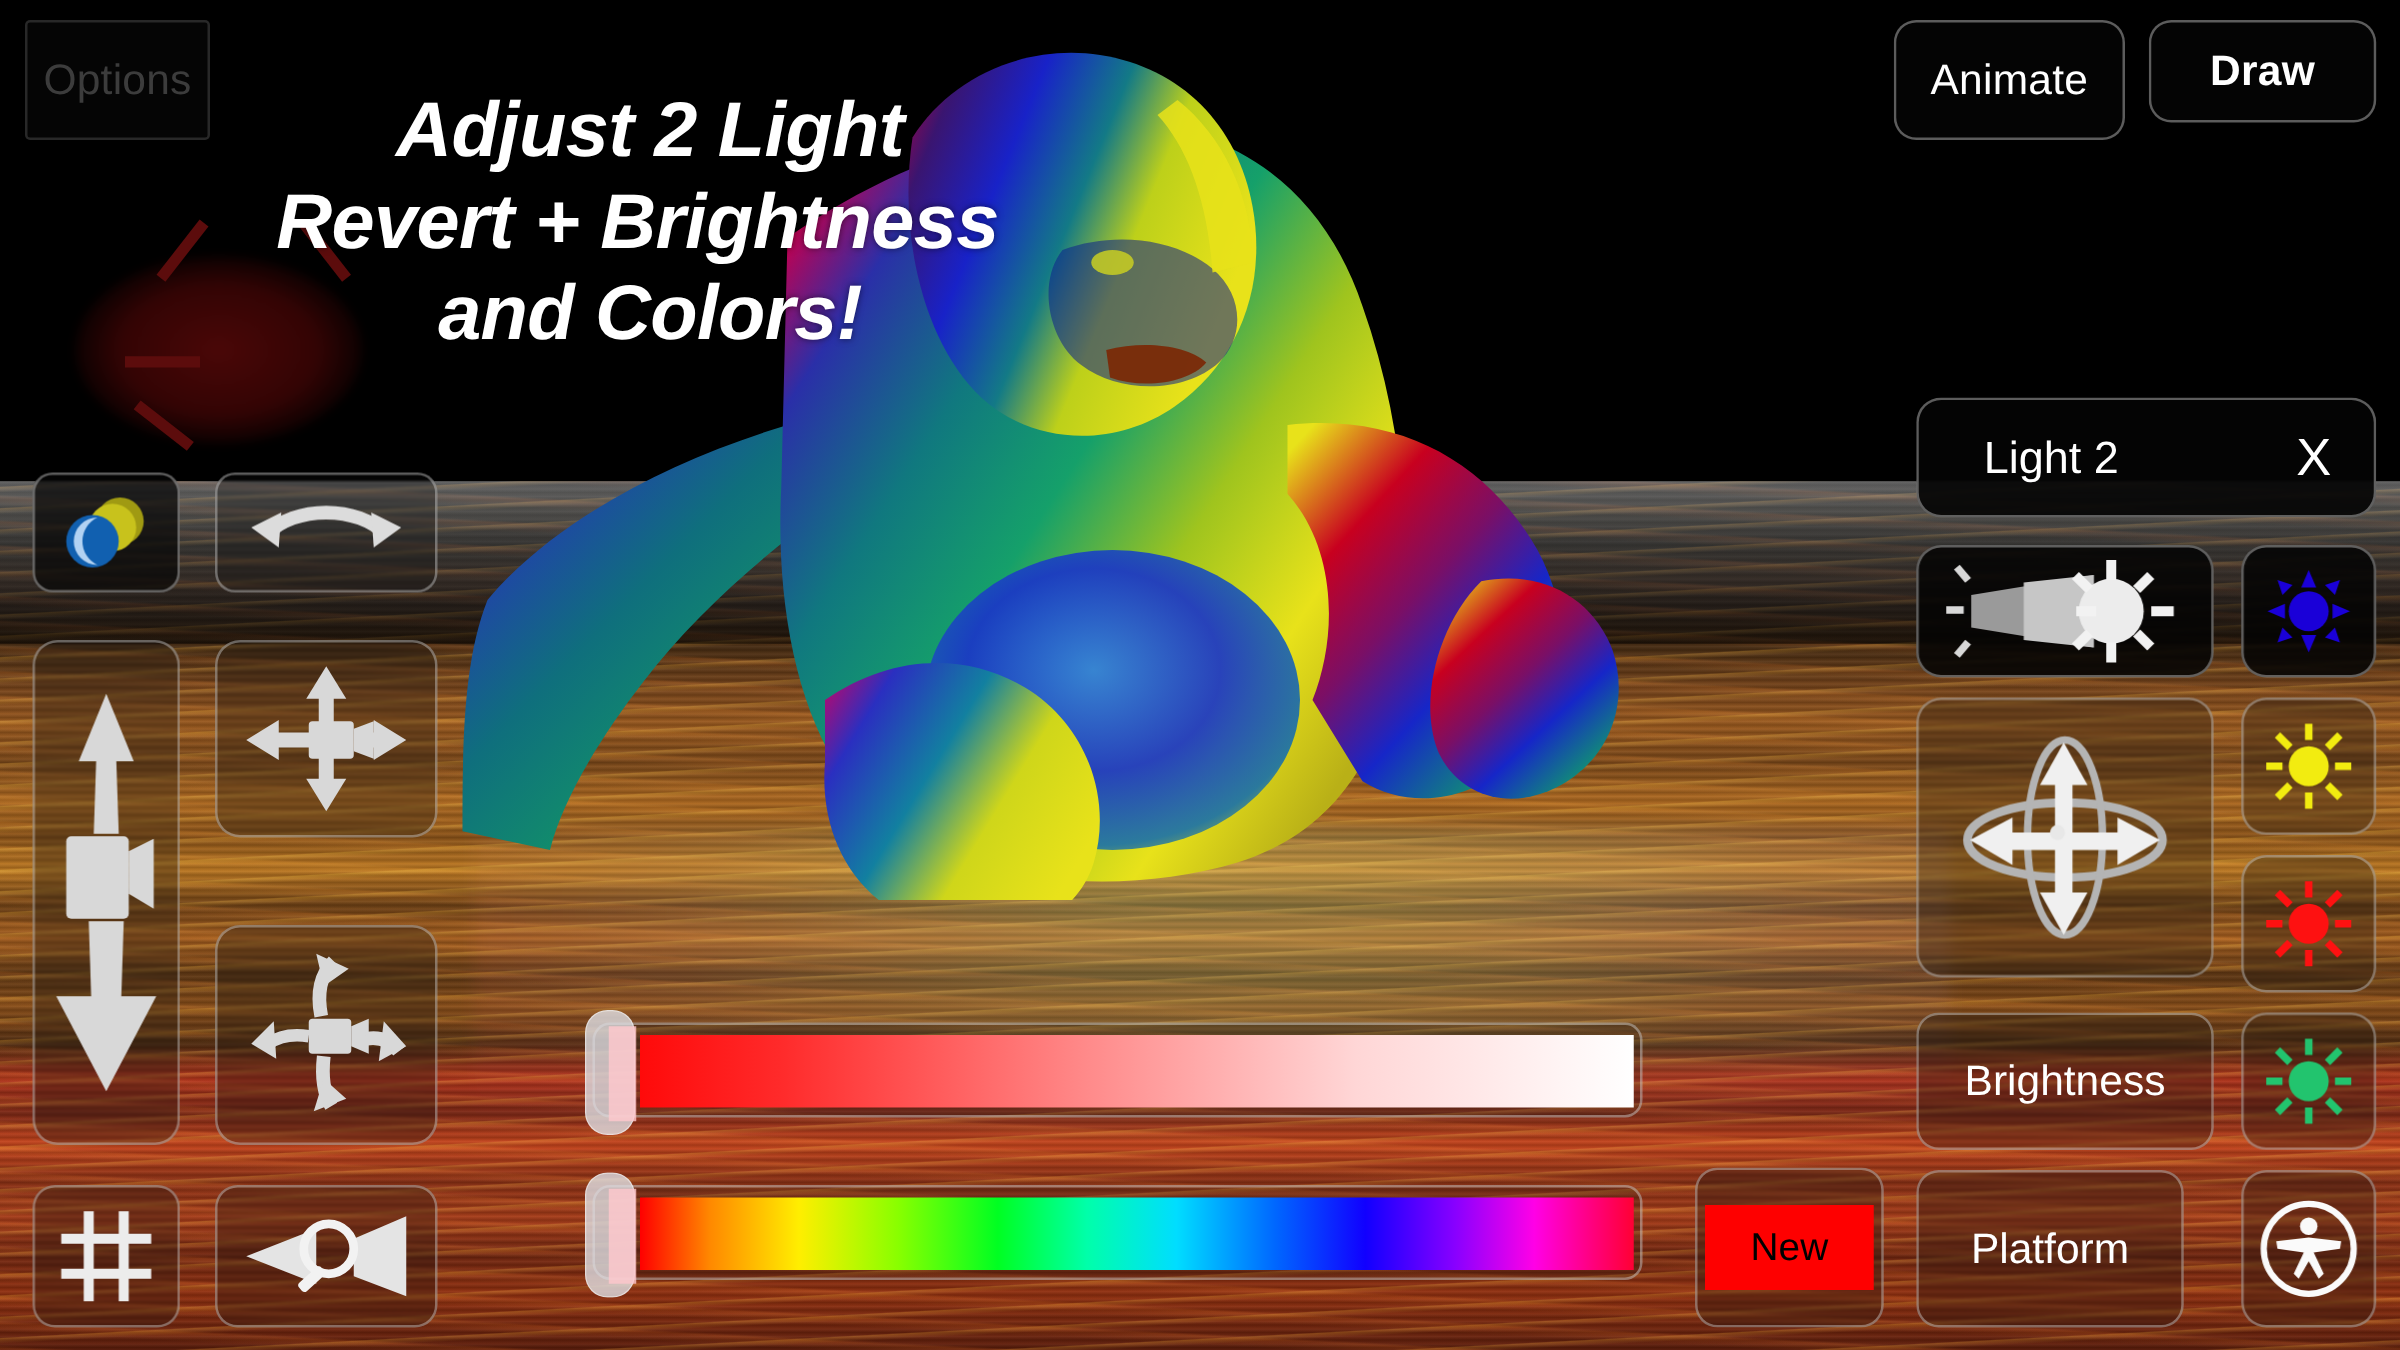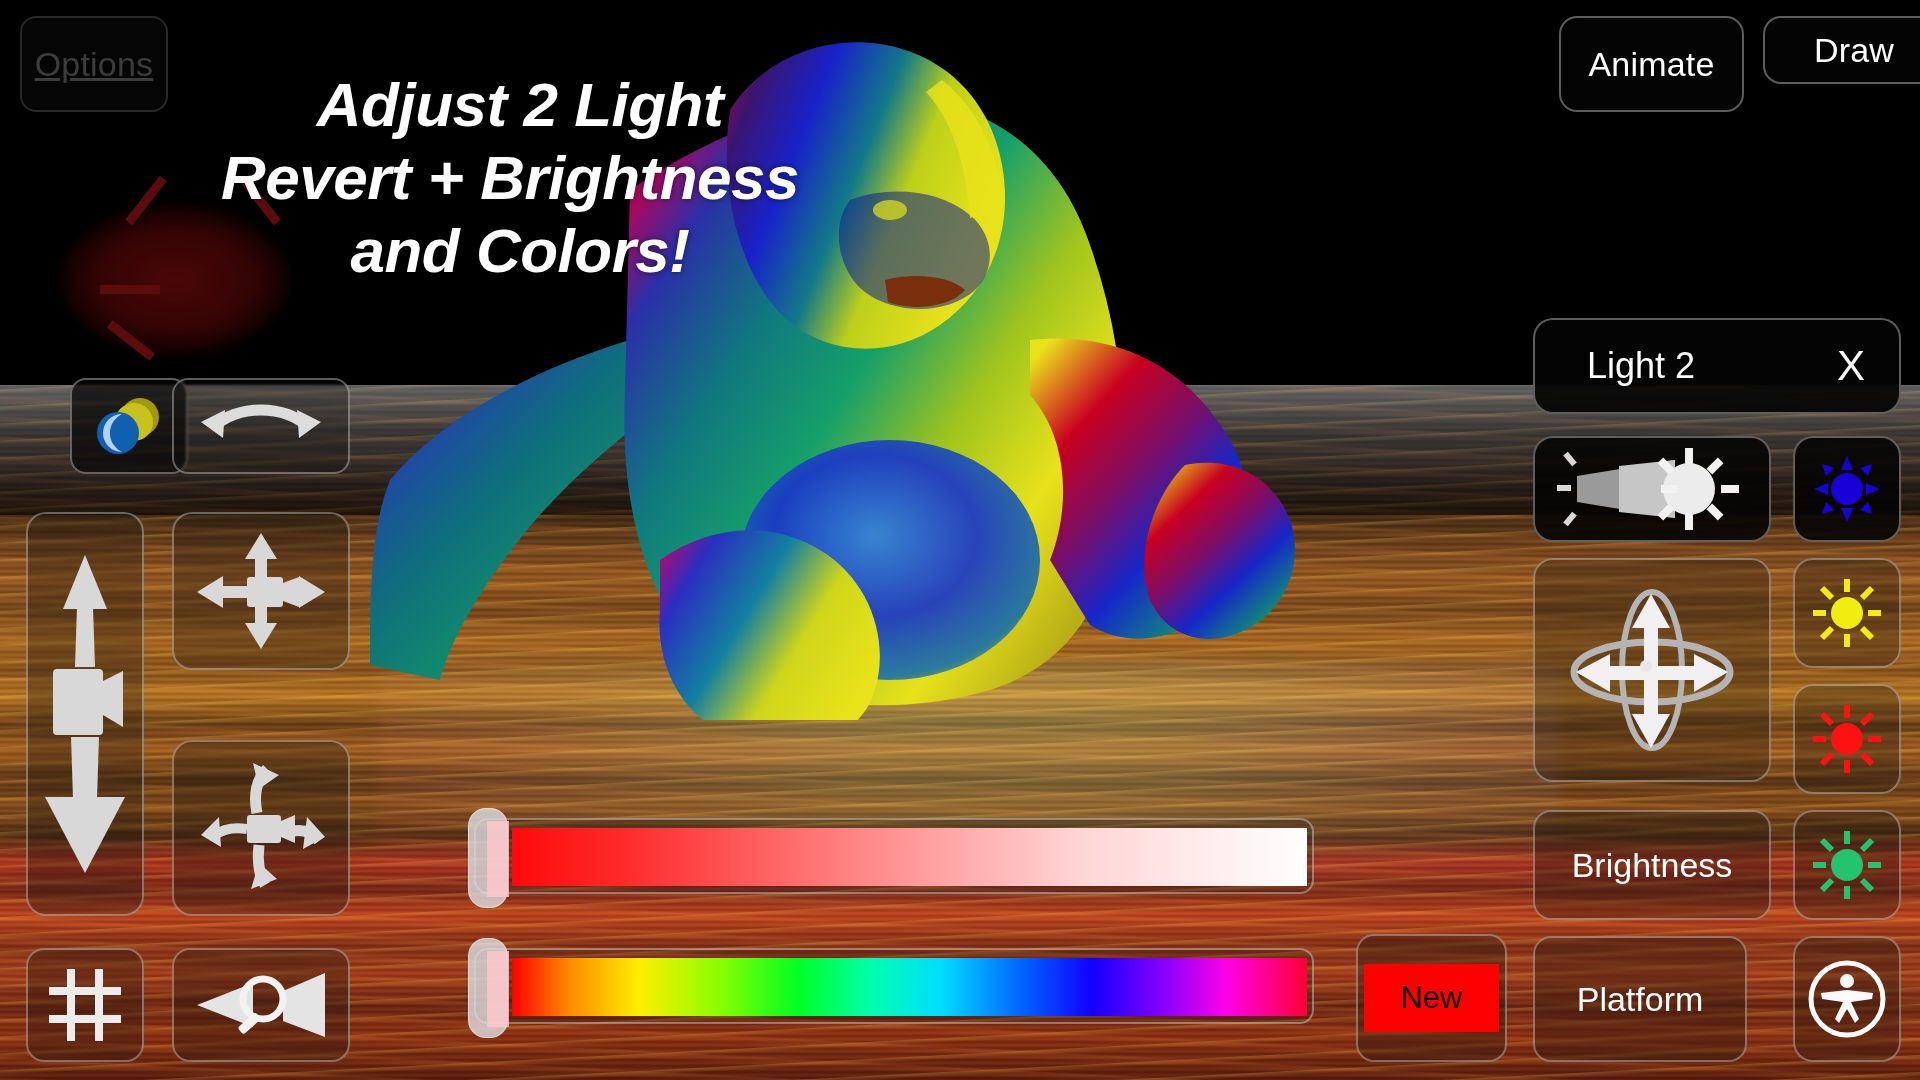--- a/index.html
+++ b/index.html
@@ -125,28 +125,28 @@
   .btn {
     position: absolute;
     border: 2px solid rgba(225,225,225,0.40);
     border-radius: 18px;
     background: rgba(12,12,12,0.30);
     display: flex; align-items: center; justify-content: center;
     color: #fff;
     user-select: none;
     backdrop-filter: blur(1px);
   }
-  .btn.dark { background: rgba(5,5,5,0.72); margin-left: 44px; }
+  .btn.dark { background: rgba(5,5,5,0.72); }
   .btn.label { font-size: 34px; letter-spacing: .2px; }
   .btn.dim { color: #3c3c3c; border-color: rgba(70,70,70,0.55); background: rgba(6,6,6,0.9); }
 
   
-  #btn-options { left: 20px; top: 16px; width: 148px; height: 96px; border-radius: 16px; text-decoration: underline; }
+  #btn-options { left: 20px; top: 16px; width: 148px; height: 96px; border-radius: 4px; }
   #btn-animate { left: 1515px; top: 16px; width: 185px; height: 96px; }
-  #btn-draw    { left: 1719px; top: 16px; width: 182px; height: 68px; }
+  #btn-draw    { left: 1719px; top: 16px; width: 182px; height: 82px; font-weight: bold; }
 
   
   .title {
     position: absolute; left: 60px; top: 68px; width: 900px;
     font-size: 62px; font-weight: bold; font-style: italic;
     color: #fff; text-align: center; line-height: 1.18;
     letter-spacing: -0.5px;
     text-shadow: 0 0 6px rgba(0,0,0,0.55);
   }
   .title div { white-space: nowrap; }

